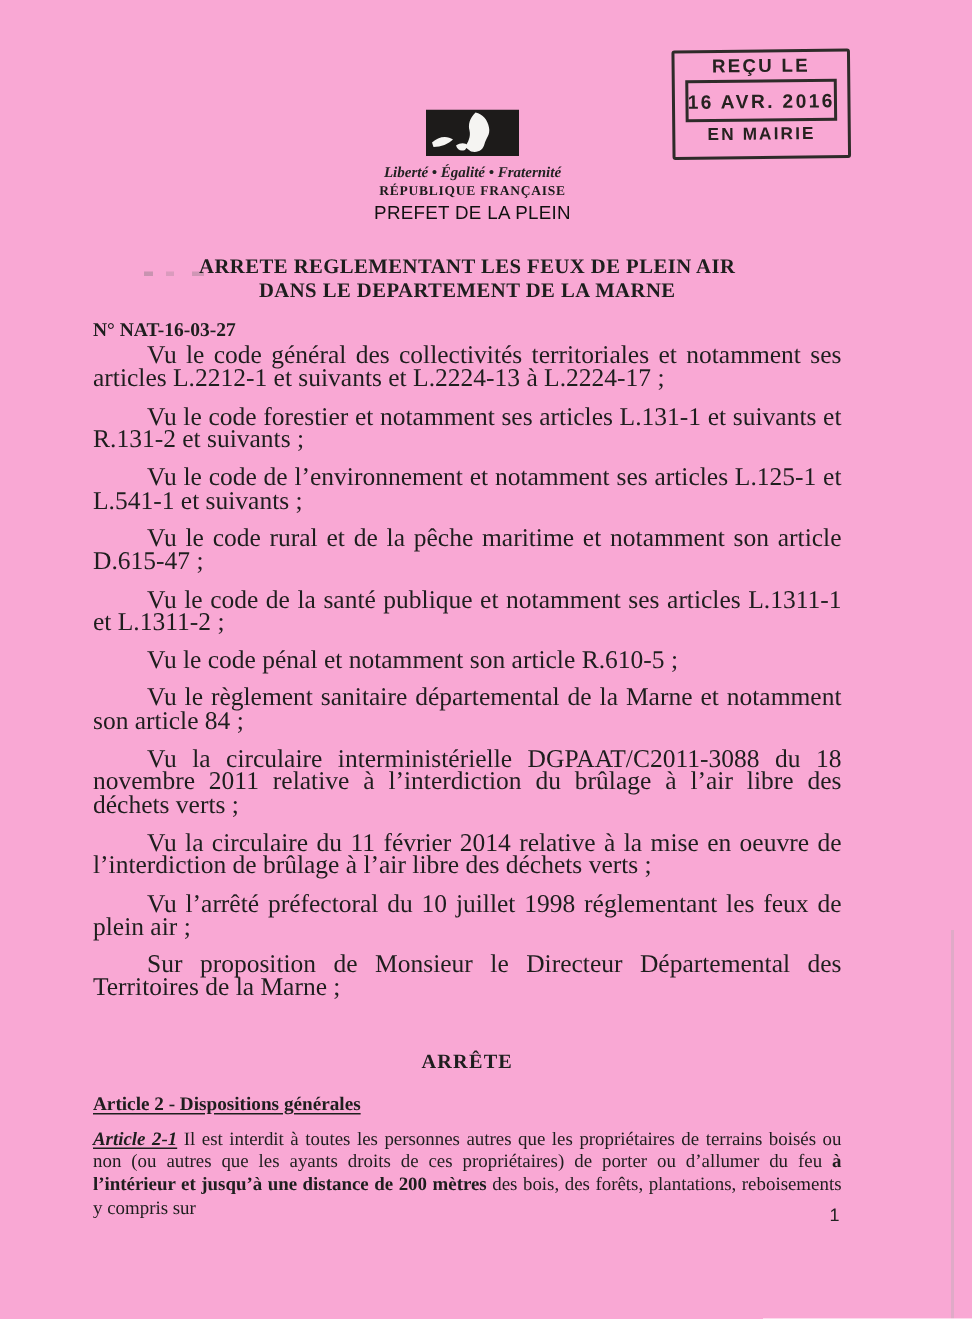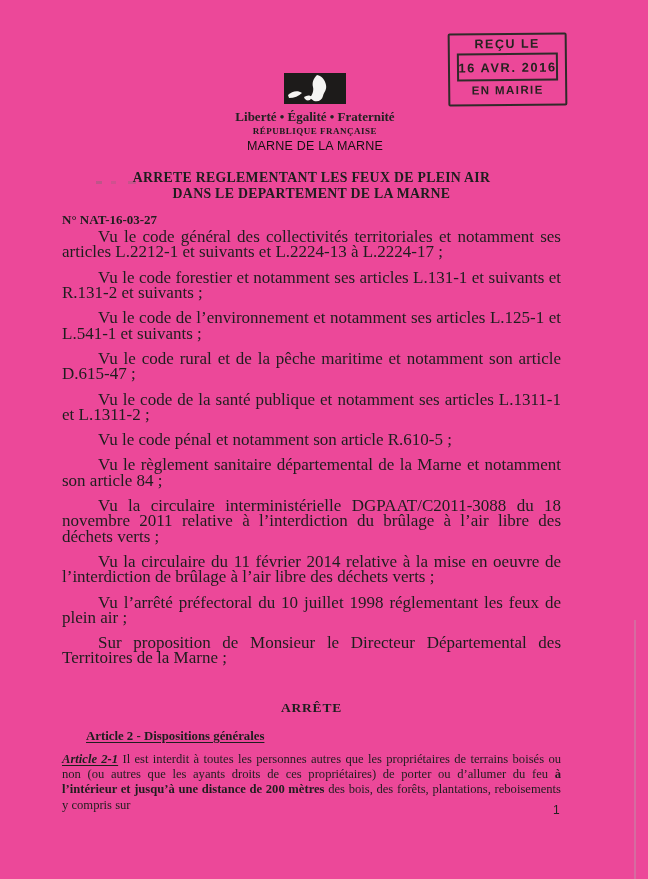--- a/index.html
+++ b/index.html
@@ -1,17 +1,17 @@
 <!DOCTYPE html>
 <html><head>
 <meta charset="utf-8">
 <style>
   html,body{margin:0;padding:0;background:#ffffff;}
   .page{
-    position:relative;width:648px;height:879px;background:#ec4899;
+    position:relative;width:648px;height:879px;background:#f9a8d4;
     font-family:"Liberation Serif",serif;color:#1e1e1e;overflow:hidden;
   }
   
   .stamp{
     position:absolute;left:448px;top:33px;width:119px;height:73px;
     border:2.5px solid #2e2b29;border-radius:2px;box-sizing:border-box;
     transform:rotate(-0.6deg);text-align:center;color:#262220;
     font-family:"Liberation Sans",sans-serif;
   }
   .stamp-line1{font-size:12.5px;font-weight:bold;letter-spacing:1.5px;margin-top:2px;}
@@ -19,42 +19,42 @@
     margin:2px auto 0;width:101px;height:28px;border:2.2px solid #2e2b29;
     box-sizing:border-box;display:flex;align-items:center;justify-content:center;
     font-weight:bold;font-size:12.8px;letter-spacing:1.6px;white-space:nowrap;
   }
   .stamp-line2{margin-top:3px;font-size:11.5px;font-weight:bold;letter-spacing:1.4px;}
   
   .header-center{
     position:absolute;top:73px;left:0;right:18px;
     display:flex;flex-direction:column;align-items:center;text-align:center;
   }
-  .motto{font-size:13px;font-weight:bold;margin-top:1px;color:#222;}
+  .motto{font-size:10px;font-weight:bold;font-style:italic;margin-top:1px;color:#222;}
   .republic{font-size:9px;font-weight:bold;letter-spacing:0.5px;margin-top:1px;color:#1b1b1b;}
   .prefect{font-family:"Liberation Sans",sans-serif;font-size:12.5px;margin-top:3px;color:#111;letter-spacing:0.2px;}
   
   .smudge{
     position:absolute;left:96px;top:181px;width:50px;height:3px;filter:blur(0.5px);
     background:linear-gradient(90deg,rgba(110,110,110,.35) 0 6px,transparent 6px 15px,
       rgba(110,110,110,.22) 15px 20px,transparent 20px 32px,
       rgba(110,110,110,.3) 32px 40px,transparent 40px);
   }
   
   .content{position:absolute;left:62px;top:170px;width:499px;}
   .title{font-weight:bold;font-size:13.8px;line-height:15.6px;text-align:center;letter-spacing:0.3px;}
   .subtitle{text-align:center;font-size:13px;margin-top:26px;}
   .reference{font-weight:bold;font-size:13px;margin-top:11px;margin-bottom:1px;}
   .visa{font-size:17px;line-height:15.3px;text-align:justify;text-indent:36px;margin:0 0 10px 0;}
   .arrete{font-weight:bold;font-size:13.5px;letter-spacing:0.8px;text-align:center;margin-top:34px;}
   .art-heading{
     font-weight:bold;font-size:12.8px;margin-top:28px;line-height:15px;
     text-decoration:underline;text-underline-offset:2px;
   }
-  .art-heading.h2{margin-top:13px;margin-left:24px;}
+  .art-heading.h2{margin-top:13px;}
   .art-body{font-size:12.6px;line-height:15.3px;text-align:justify;margin:2px 0 0 0;padding-left:2px;}
   .art-body.a21{margin-top:8px;padding-left:0;}
   .art-label{font-weight:bold;font-style:italic;text-decoration:underline;text-underline-offset:2px;}
   .b{font-weight:bold;}
   
   .page-number{
     position:absolute;left:553px;top:803px;font-family:"Liberation Sans",sans-serif;
     font-size:12px;color:#222;
   }
   .scan-edge{
@@ -79,21 +79,21 @@
     <span>
       <svg width="62" height="31" viewBox="0 0 62 31" aria-hidden="true">
         <rect width="62" height="31" fill="#1d1b1a"></rect>
         <path d="M33,2 C29,6 28,10 29,14 C30,18 28,22 26,25 L30,28 C35,29 38,27 39,23 C40,19 43,17 42,12 C41,7 38,3 33,2 Z" fill="#f5f4f2"></path>
         <path d="M4,22 C8,18 14,17 18,20 C15,23 10,25 5,25 Z" fill="#f5f4f2"></path>
         <path d="M20,24 c3,-2 6,-2 8,0 l-2,3 c-3,1 -5,0 -6,-3 Z" fill="#f5f4f2"></path>
       </svg>
     </span>
     <div class="motto">Liberté • Égalité • Fraternité</div>
     <div class="republic">RÉPUBLIQUE FRANÇAISE</div>
-    <div class="prefect">MARNE DE LA MARNE</div>
+    <div class="prefect">PREFET DE LA PLEIN</div>
   </div>
 
   <div class="smudge"></div>
 
   <div class="content">
     <div class="title">
       <div>ARRETE REGLEMENTANT LES FEUX DE PLEIN AIR</div>
       <div>DANS LE DEPARTEMENT DE LA MARNE</div>
     </div>
 

